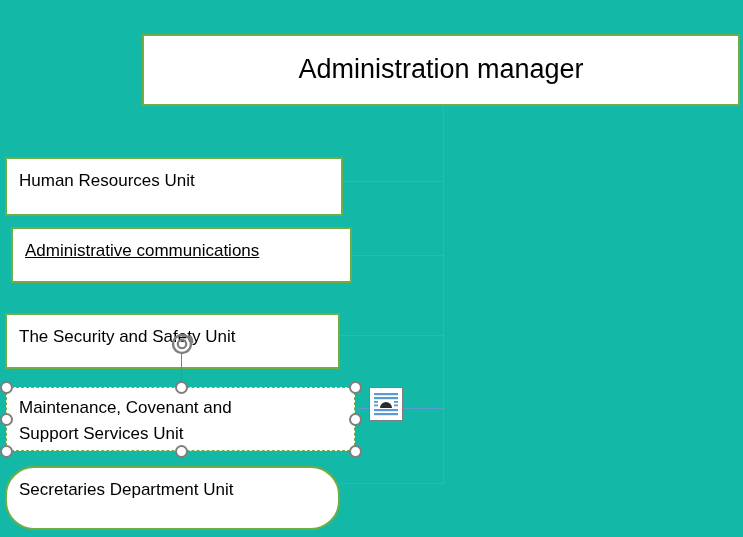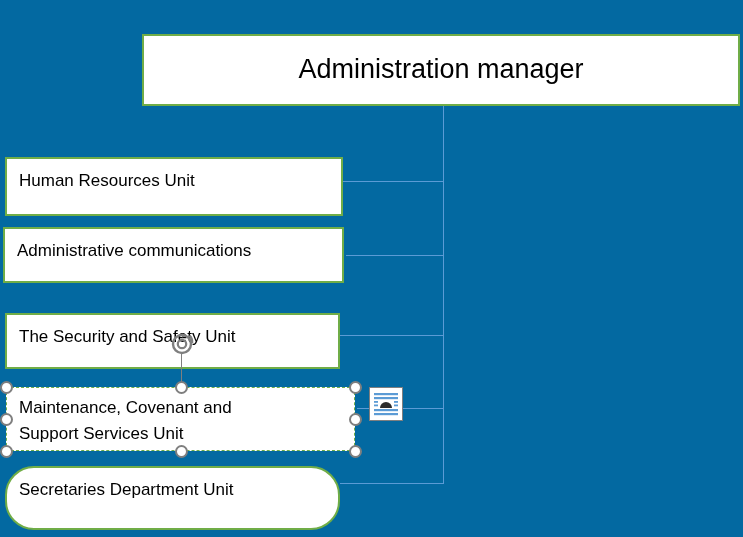--- a/index.html
+++ b/index.html
@@ -5,21 +5,21 @@
 <style>
   html, body {
     margin: 0;
     padding: 0;
     background: #ffffff;
   }
   #canvas {
     position: relative;
     width: 743px;
     height: 537px;
-    background: #0369a1;
+    background: #14b8a6;
     overflow: hidden;
     font-family: "Liberation Sans", sans-serif;
   }
 
   
   .shape-box {
     position: absolute;
     box-sizing: border-box;
     background: #ffffff;
     border: 2px solid #70ad47;
@@ -49,21 +49,21 @@
     font-size: 27px;
   }
 
   
   .child-box .shape-text {
     text-align: left;
     font-size: 17px;
     padding: 12px 17px 0 12px;
   }
   #node-hr        { left: 5px; top: 157px; width: 338px; height: 59px; }
-  #node-admincomm { left: 3px; top: 227px; width: 341px; height: 56px; }
+  #node-admincomm { left: 11px; top: 227px; width: 341px; height: 56px; text-decoration: underline; }
   #node-security  { left: 5px; top: 313px; width: 335px; height: 56px; }
   #node-secretaries { left: 5px; top: 466px; width: 335px; height: 64px; border-radius: 29px; }
 
   
   #node-maintenance {
     position: absolute;
     left: 6px;
     top: 387px;
     width: 349px;
     height: 64px;

